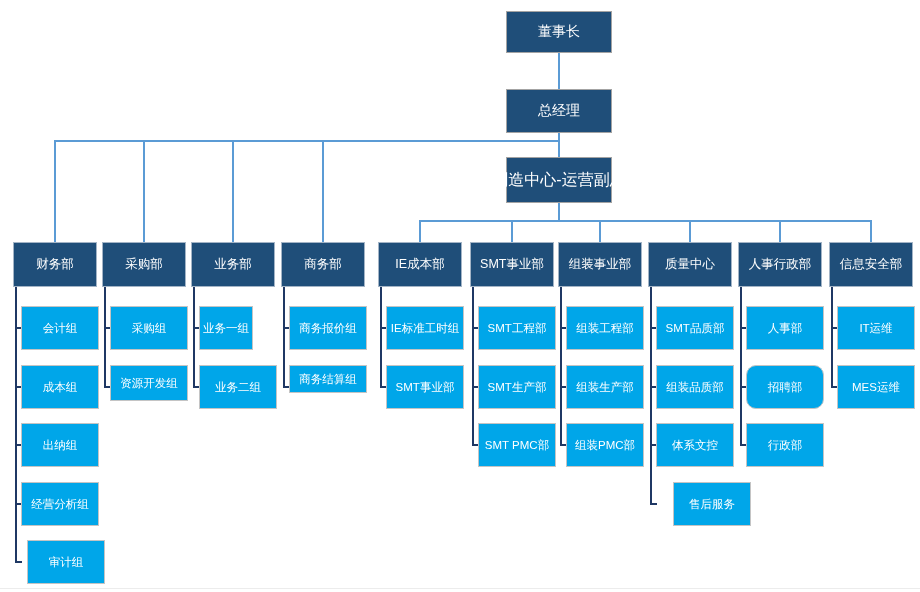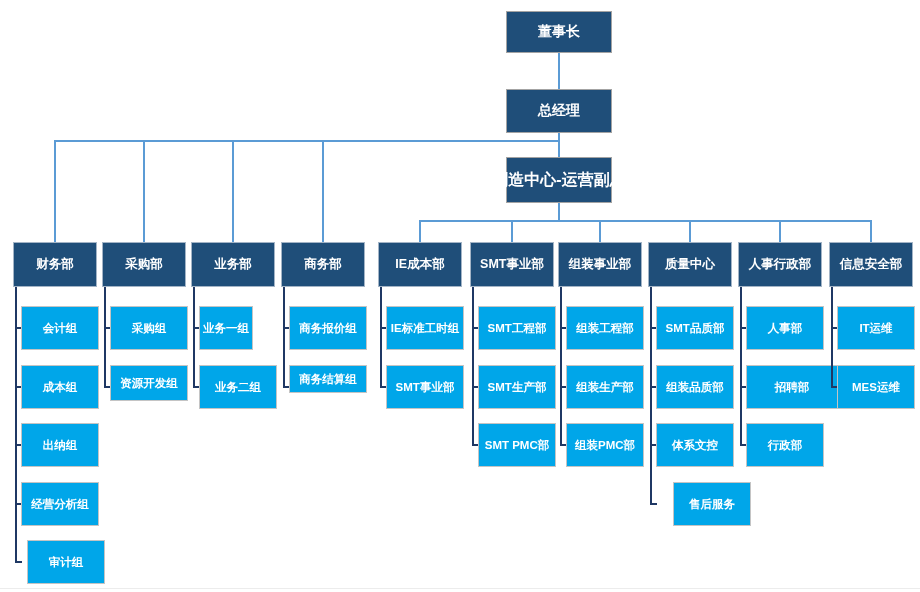--- a/index.html
+++ b/index.html
@@ -12,21 +12,21 @@
     font-family: "Liberation Sans", "DejaVu Sans", sans-serif;
   }
   .node {
     position: absolute;
     display: flex;
     align-items: center;
     justify-content: center;
     text-align: center;
     box-sizing: border-box;
     color: #ffffff;
-    font-weight: bold;
+    font-weight: normal;
     white-space: nowrap;
     line-height: 1.1;
   }
   .node.exec {
     background: var(--exec-box, #1F4E79);
     border: 1px solid #a3a3a3;
     font-size: 14px;
   }
   .node.exec.small { font-size: 16px; }
   .node.dept {
@@ -139,21 +139,21 @@
     <div class="line dark" style="left: 650px; top: 444px; width: 7px; height: 2px;"></div>
     <div class="node team" style="left: 656px; top: 423px; width: 78px; height: 44px;">体系文控</div>
     <div class="line dark" style="left: 650px; top: 503px; width: 7px; height: 2px;"></div>
     <div class="node team" style="left: 656px; top: 482px; width: 78px; height: 44px; margin-left: 17px;">售后服务</div>
     <div class="line light" style="left: 779px; top: 220px; width: 2px; height: 22px;"></div>
     <div class="node dept" style="left: 738px; top: 242px; width: 84px; height: 45px;">人事行政部</div>
     <div class="line dark" style="left: 740px; top: 287px; width: 2px; height: 159px;"></div>
     <div class="line dark" style="left: 740px; top: 327px; width: 7px; height: 2px;"></div>
     <div class="node team" style="left: 746px; top: 306px; width: 78px; height: 44px;">人事部</div>
     <div class="line dark" style="left: 740px; top: 386px; width: 7px; height: 2px;"></div>
-    <div class="node team" style="left: 746px; top: 365px; width: 92px; height: 44px;">招聘部</div>
+    <div class="node team" style="left: 746px; top: 365px; width: 78px; height: 44px; border-radius: 10px;">招聘部</div>
     <div class="line dark" style="left: 740px; top: 444px; width: 7px; height: 2px;"></div>
     <div class="node team" style="left: 746px; top: 423px; width: 78px; height: 44px;">行政部</div>
     <div class="line light" style="left: 870px; top: 220px; width: 2px; height: 22px;"></div>
     <div class="node dept" style="left: 829px; top: 242px; width: 84px; height: 45px;">信息安全部</div>
     <div class="line dark" style="left: 831px; top: 287px; width: 2px; height: 100.5px;"></div>
     <div class="line dark" style="left: 831px; top: 327px; width: 7px; height: 2px;"></div>
     <div class="node team" style="left: 837px; top: 306px; width: 78px; height: 44px;">IT运维</div>
     <div class="line dark" style="left: 831px; top: 386px; width: 7px; height: 2px;"></div>
     <div class="node team" style="left: 837px; top: 365px; width: 78px; height: 44px;">MES运维</div>
   </div>

